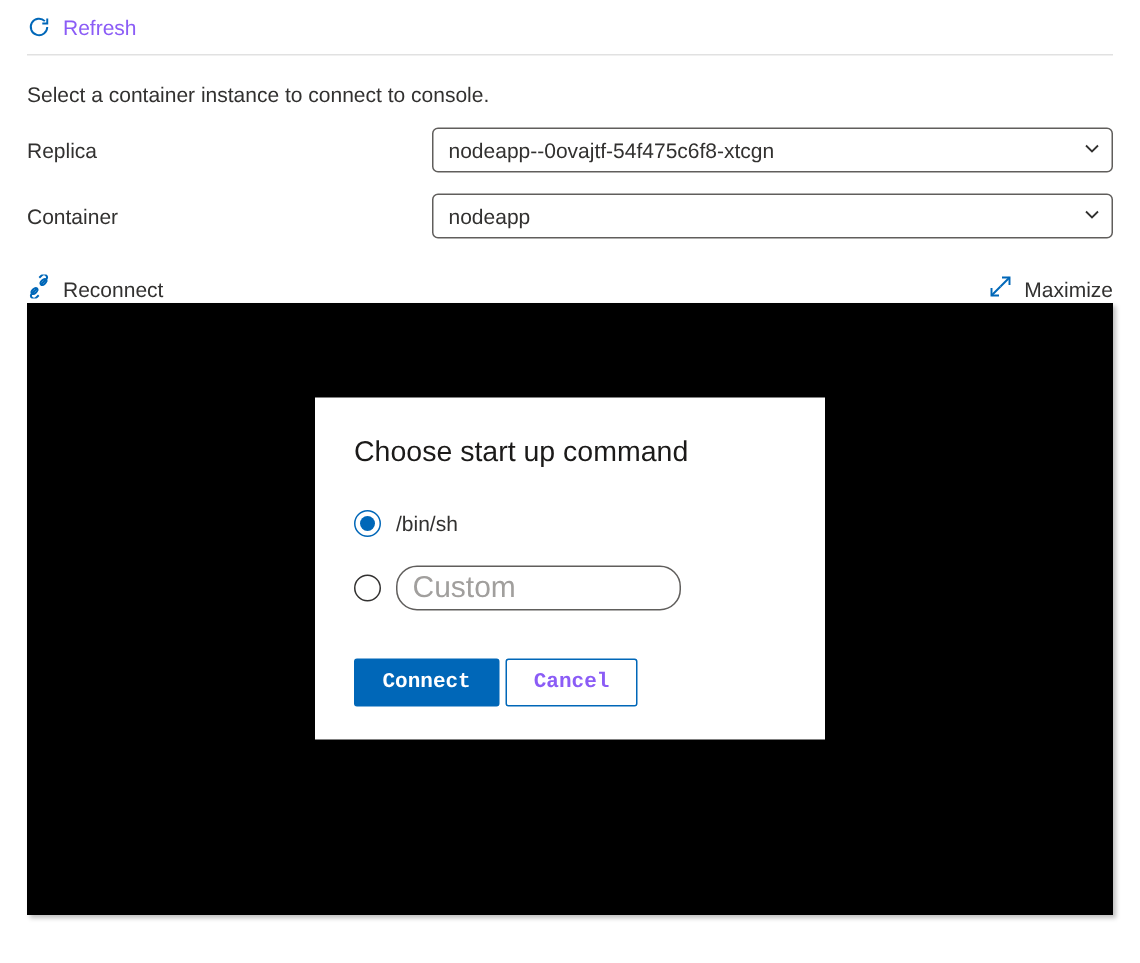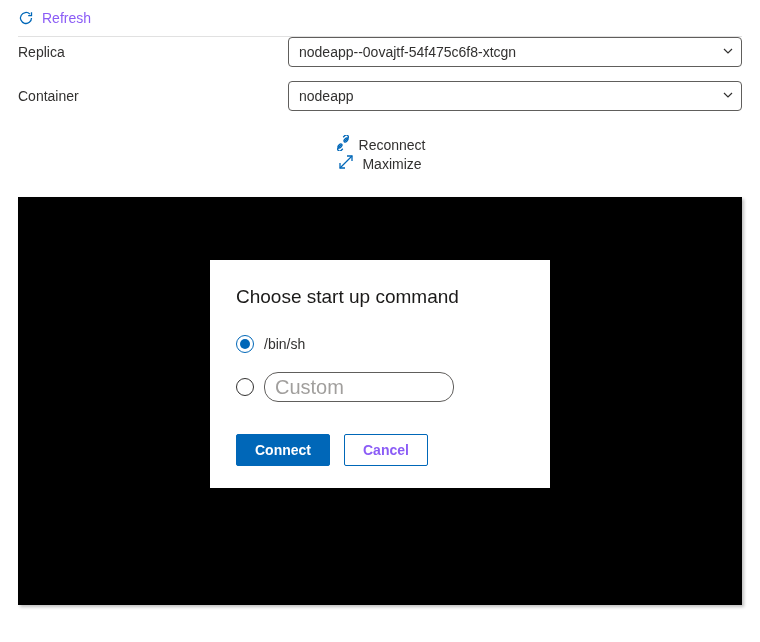--- a/index.html
+++ b/index.html
@@ -59,22 +59,21 @@
     top: 50%;
     transform: translateY(-50%);
     color: #323130;
     pointer-events: none;
   }
   .console-toolbar {
     display: flex;
     justify-content: space-between;
     align-items: center;
     margin-top: 24px;
-    margin-bottom: 24px;
-    flex-direction: column;
+    margin-bottom: 0;
   }
   .tool-btn {
     display: inline-flex;
     align-items: center;
     gap: 8px;
     color: #0067b8;
     cursor: pointer;
   }
   .tool-btn .lbl { color: #323130; }
   .console-area {
@@ -132,22 +131,23 @@
     border-radius: 14px;
     padding: 0 10px;
     font-size: 20px;
     font-family: inherit;
     width: 190px;
     color: #323130;
   }
   .custom-input::placeholder { color: #a19f9d; }
   .dialog-actions {
     display: flex;
-    gap: 14px;
+    gap: 4px;
     margin-top: 32px;
+    font-family: Liberation Mono, monospace;
   }
   .btn {
     height: 32px;
     padding: 0 18px;
     font-size: 14px;
     font-family: inherit;
     border-radius: 2px;
     cursor: pointer;
     display: inline-flex;
     align-items: center;
@@ -173,20 +173,21 @@
   <div class="topbar">
     <span class="refresh-icon">
       <svg width="16" height="16" viewBox="0 0 16 16" fill="none" stroke="currentColor" stroke-width="1.3">
         <path d="M13.5 8a5.5 5.5 0 1 1-1.6-3.9"></path>
         <path d="M13.5 2.3v3.3h-3.3"></path>
       </svg>
     </span>
     <span class="refresh-label">Refresh</span>
   </div>
 
+  <div class="instruction">Select a container instance to connect to console.</div>
 
   <div class="form-row">
     <div class="form-label">Replica</div>
     <div class="select">
       <div class="select-box">
         <span>nodeapp--0ovajtf-54f475c6f8-xtcgn</span>
       </div>
       <span class="select-chevron">
         <svg width="12" height="12" viewBox="0 0 12 12" fill="none" stroke="currentColor" stroke-width="1.2">
             <path d="M2 4l4 4 4-4"></path>

